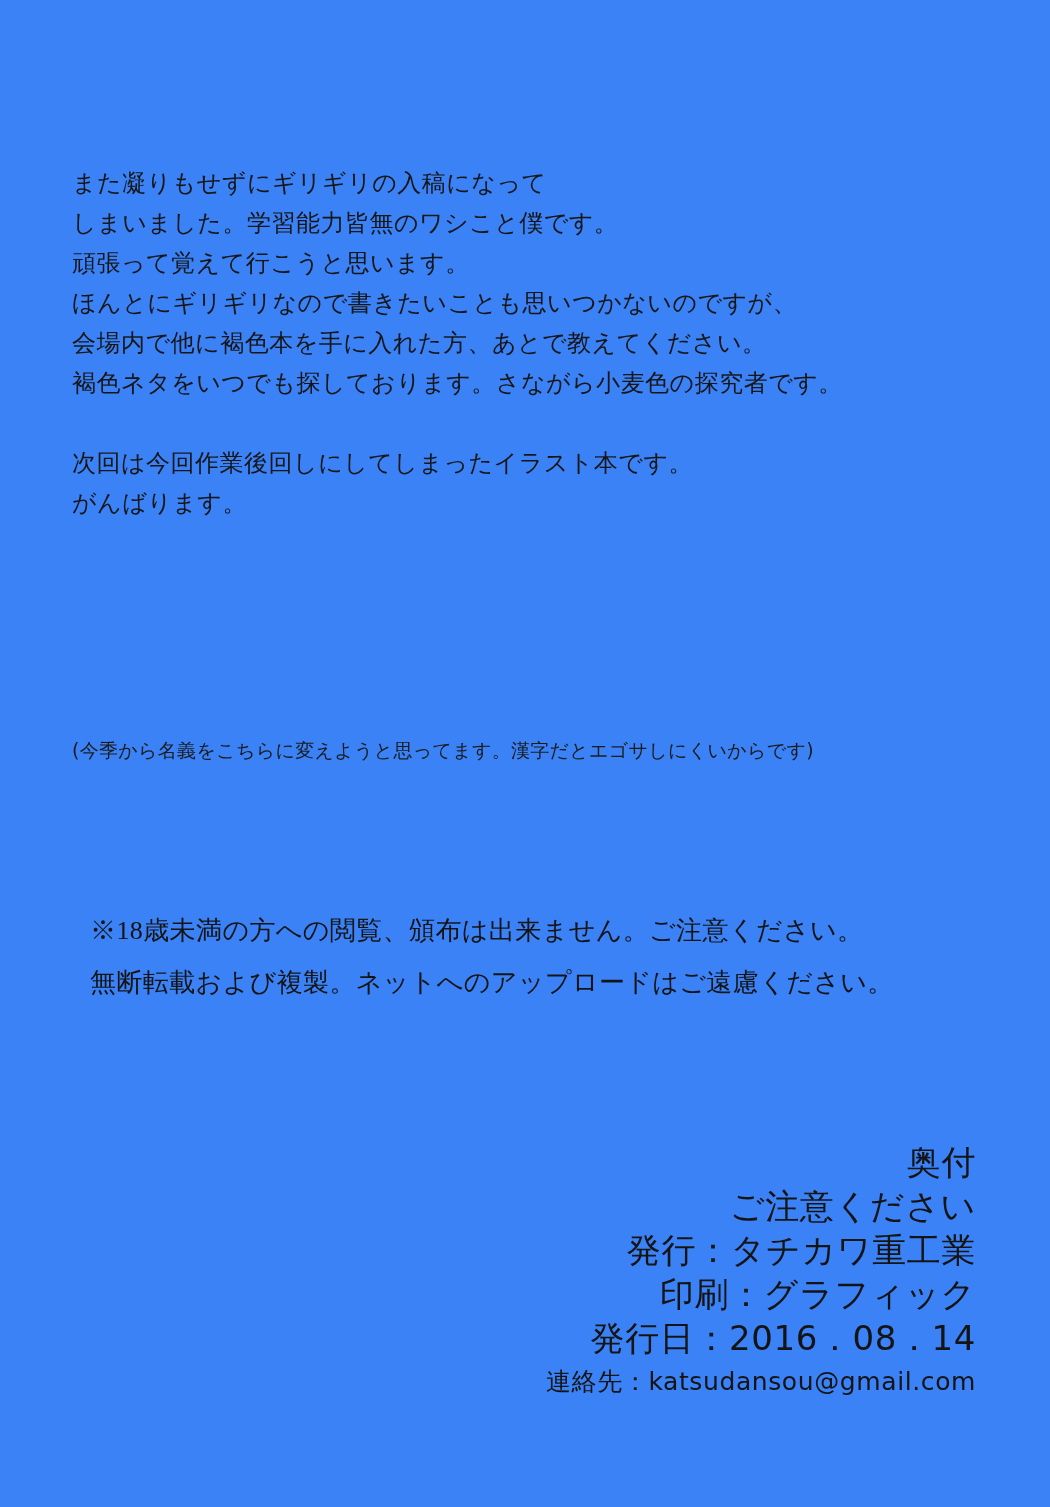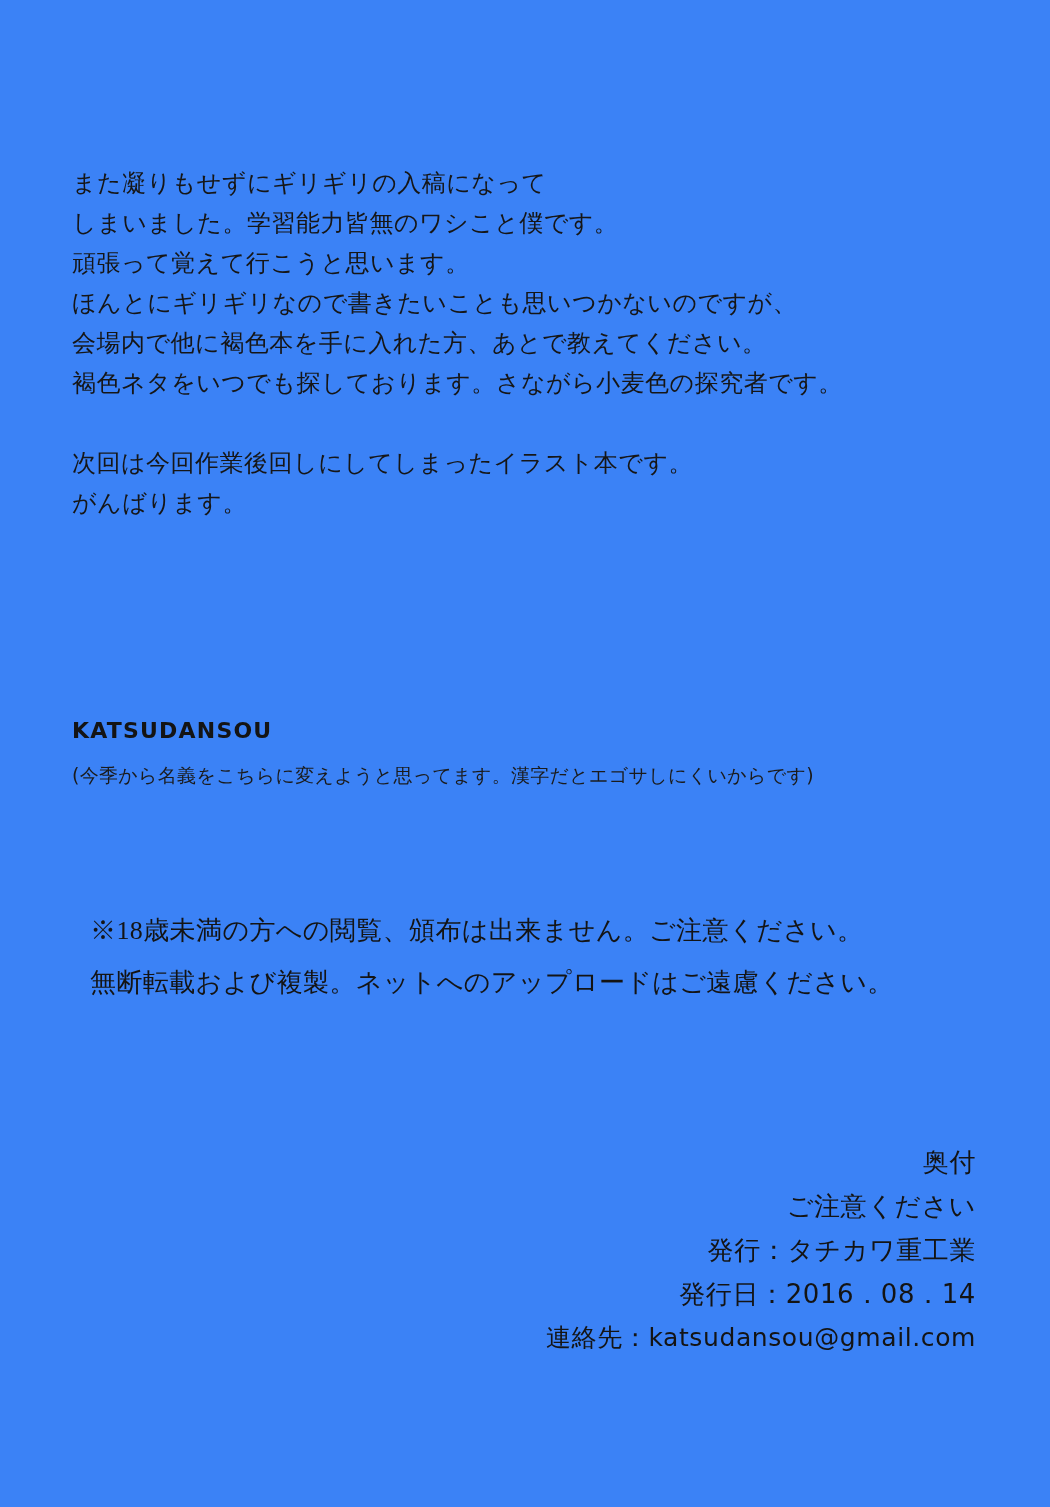--- a/index.html
+++ b/index.html
@@ -79,21 +79,21 @@
   }
 
   
   .colophon {
     position: absolute;
     right: 74px;
     top: 1140px;
     text-align: right;
   }
   .colophon div {
-    font-size: 26px;
+    font-size: 34px;
     line-height: 44px;
     letter-spacing: 0.6px;
     color: #141414;
     white-space: pre;
   }
   .colophon .contact {
     font-size: 25px;
   }
 </style>
 </head>
@@ -107,30 +107,30 @@
     <p>頑張って覚えて行こうと思います。</p>
     <p>ほんとにギリギリなので書きたいことも思いつかないのですが、</p>
     <p>会場内で他に褐色本を手に入れた方、あとで教えてください。</p>
     <p>褐色ネタをいつでも探しております。さながら小麦色の探究者です。</p>
     <div class="gap"></div>
     <p>次回は今回作業後回しにしてしまったイラスト本です。</p>
     <p>がんばります。</p>
   </section>
 
   <section class="signature">
-    <div class="name">KATSUDANSOU</div>
     <div class="note">(今季から名義をこちらに変えようと思ってます。漢字だとエゴサしにくいからです)</div>
   </section>
 
   <section class="warning">
     <p>※18歳未満の方への閲覧、頒布は出来ません。ご注意ください。</p>
     <p>無断転載および複製。ネットへのアップロードはご遠慮ください。</p>
   </section>
 
   <section class="colophon">
     <div>奥付</div>
     <div>ご注意ください</div>
     <div>発行：タチカワ重工業</div>
+    <div>印刷：グラフィック</div>
     <div>発行日：2016．08．14</div>
     <div class="contact">連絡先：katsudansou@gmail.com</div>
   </section>
 
 </div>
 
 </body></html>

